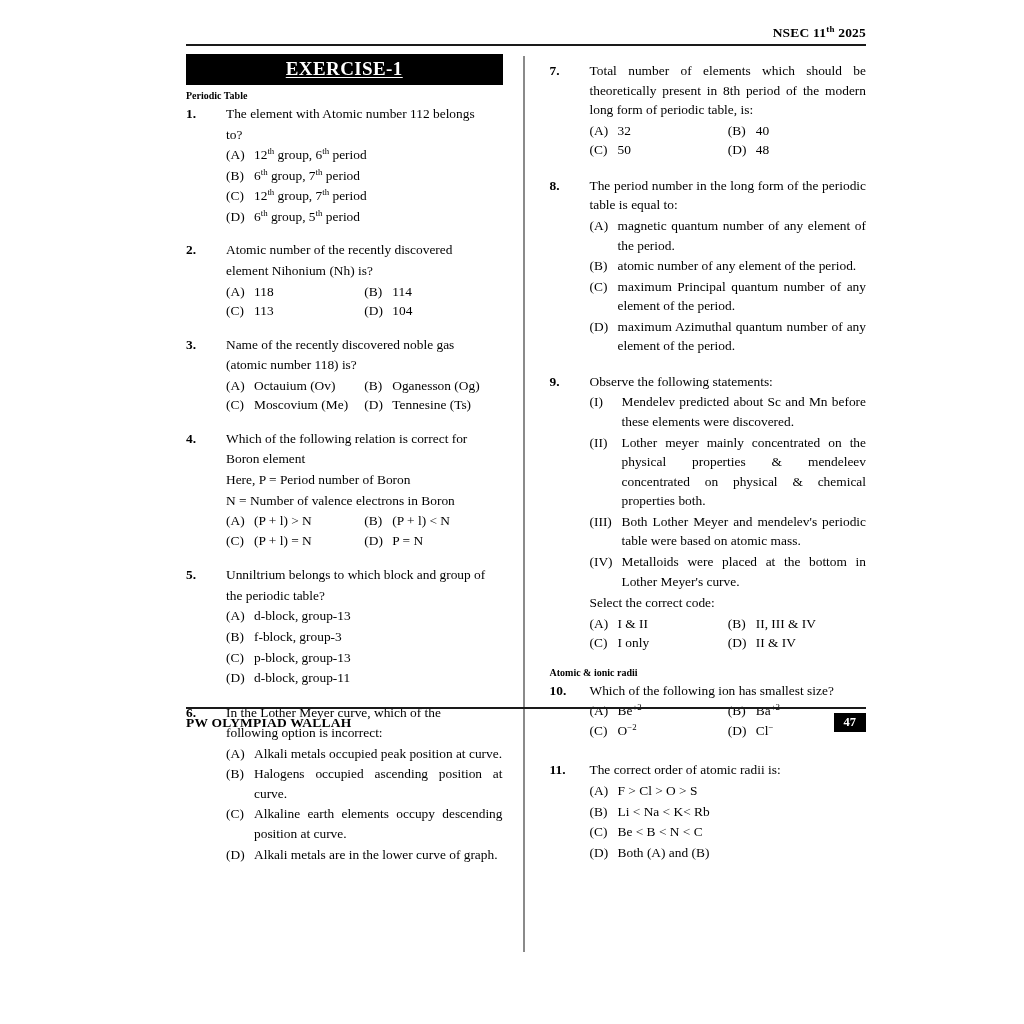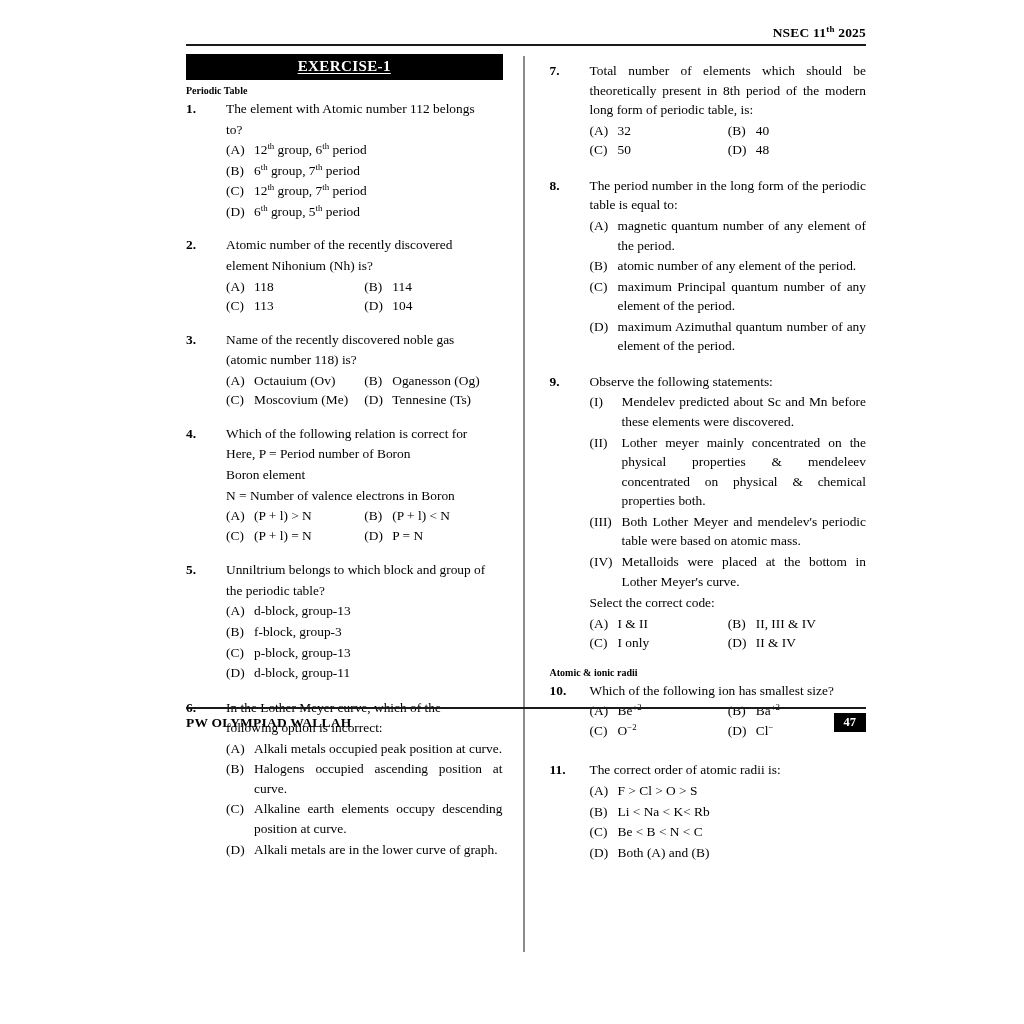--- a/index.html
+++ b/index.html
@@ -65,21 +65,21 @@
     height: 896px;
     background: #8a8a8a;
   }
 
   
   .exercise-bar {
     background: #000000;
     color: #ffffff;
     text-align: center;
     font-weight: bold;
-    font-size: 15px;
+    font-size: 19px;
     letter-spacing: .4px;
     padding: 4px 0 5px 0;
     margin-bottom: 5px;
   }
   .exercise-bar span { text-decoration: underline; text-underline-offset: 2px; }
 
   .section-head {
     font-weight: bold;
     font-size: 10px;
     margin: 1px 0 3px 0;
@@ -270,22 +270,22 @@
                 </div>
             </div>
           </div>
         </div>
       </div>
 
       <div class="q" style="margin-top:14px;">
         <div class="num">4.</div>
         <div class="body">
           <div class="stem">Which of the following relation is correct for</div>
+          <div class="line">Boron element</div>
           <div class="line">Here, P = Period number of Boron</div>
-          <div class="line">Boron element</div>
           <div class="line">N = Number of valence electrons in Boron</div>
           <div class="opts-2col">
             <div class="opt-row">
               <div class="opt-cell">
                   <div class="lab">(A)</div>
                   <div class="txt">(P + l) &gt; N</div>
                 </div>
               <div class="opt-cell">
                   <div class="lab">(B)</div>
                   <div class="txt">(P + l) &lt; N</div>

